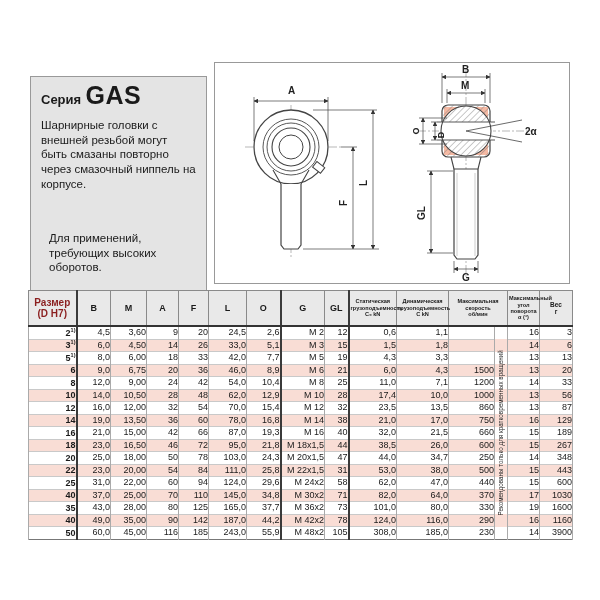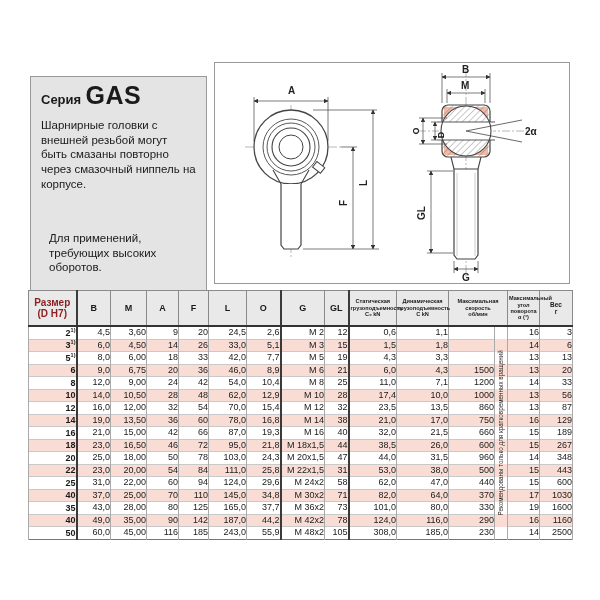--- a/index.html
+++ b/index.html
@@ -406,22 +406,22 @@
       <td class="c-size b-thick-r"><span>20</span><sup></sup></td>
       <td class="num">25,0</td>
       <td class="num">18,00</td>
       <td class="num">50</td>
       <td class="num">78</td>
       <td class="num">103,0</td>
       <td class="num b-thick-r">24,3</td>
       <td class="c-g">M 20x1,5</td>
       <td class="num b-thick-r">47</td>
       <td class="num">44,0</td>
-      <td class="num">31,5</td>
-      <td class="num">960</td>
+      <td class="num">34,7</td>
+      <td class="num">250</td>
 
       <td class="num">14</td>
       <td class="num">348</td>
     </tr>
         <tr class="pink">
       <td class="c-size b-thick-r"><span>22</span><sup></sup></td>
       <td class="num">23,0</td>
       <td class="num">20,00</td>
       <td class="num">54</td>
       <td class="num">84</td>
@@ -512,18 +512,18 @@
       <td class="num">185</td>
       <td class="num">243,0</td>
       <td class="num b-thick-r">55,9</td>
       <td class="c-g">M 48x2</td>
       <td class="num b-thick-r">105</td>
       <td class="num">308,0</td>
       <td class="num">185,0</td>
       <td class="num">230</td>
 
       <td class="num">14</td>
-      <td class="num">2500</td>
+      <td class="num">3900</td>
     </tr>
       </tbody>
   </table>
 
 </div>
 
 </body></html>

